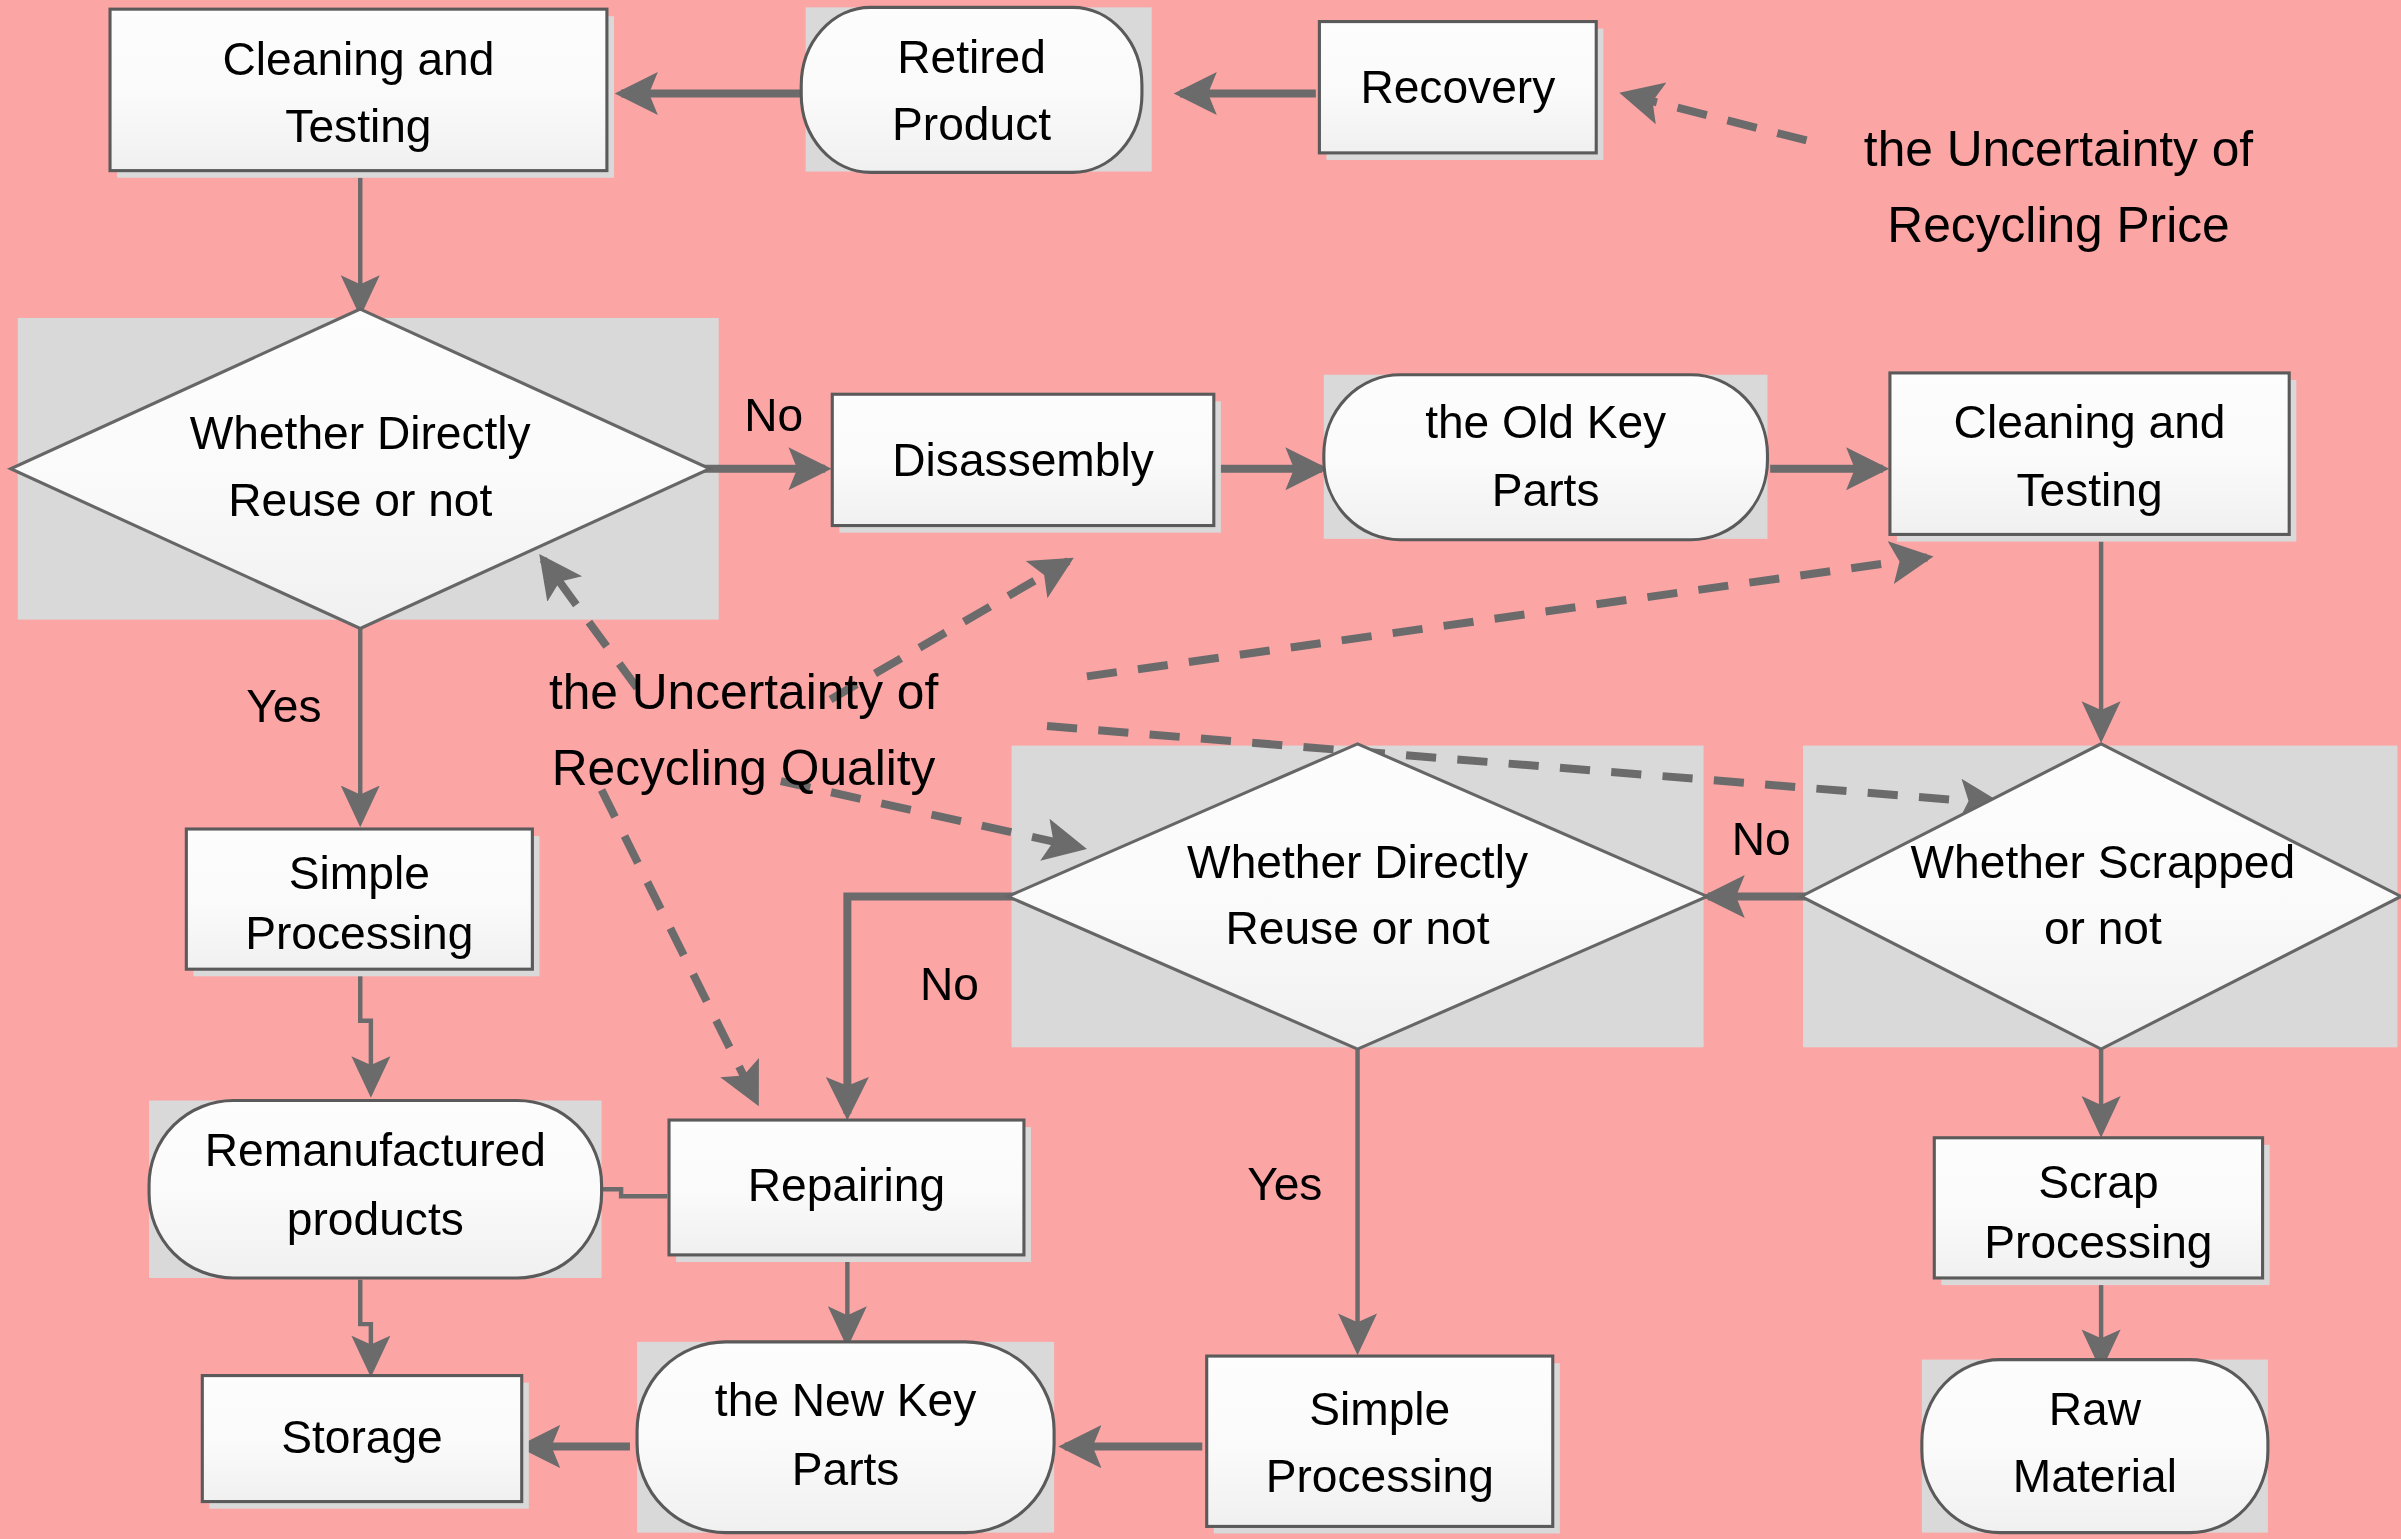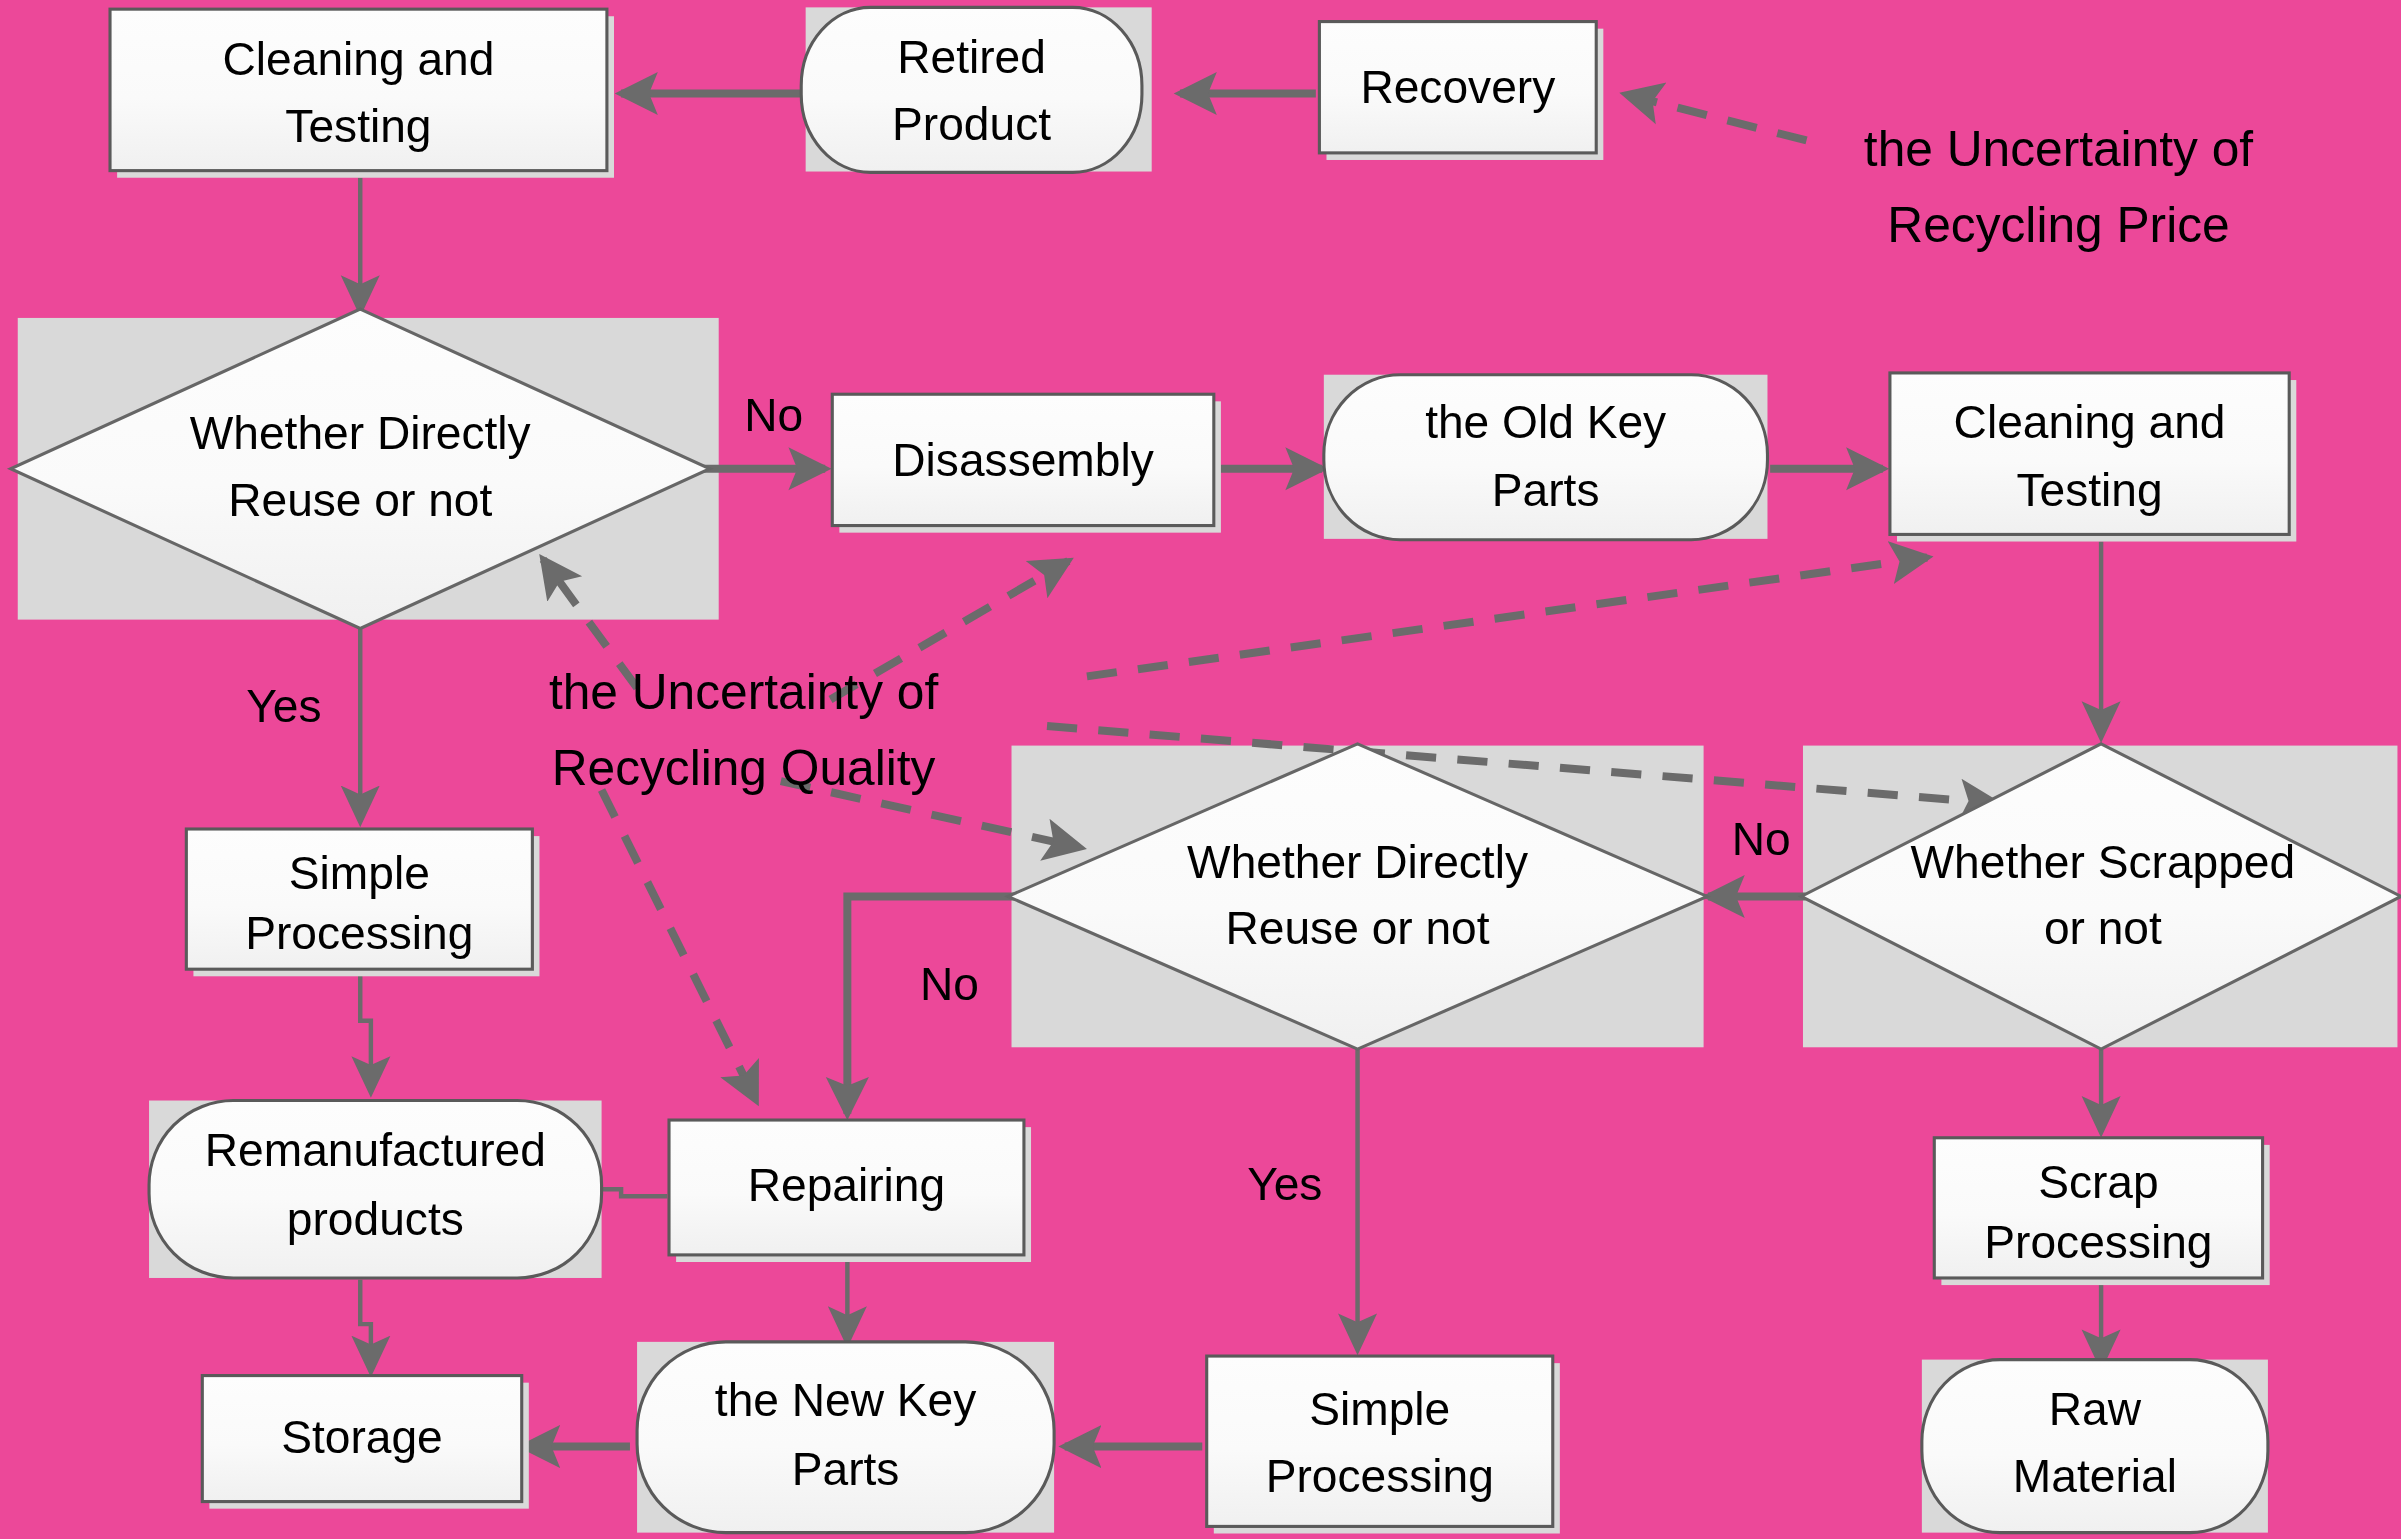--- a/index.html
+++ b/index.html
@@ -7,21 +7,21 @@
     padding: 0;
     background: #ffffff;
   }
   body {
     font-family: "Liberation Sans", sans-serif;
   }
   #diagram-root {
     position: relative;
     width: 2401px;
     height: 1540px;
-    background: #ec4899;
+    background: #fca5a5;
     overflow: hidden;
   }
   svg.canvas {
     position: absolute;
     top: 0; left: 0;
     width: 2401px;
     height: 1540px;
   }
   .node-text {
     font-family: "Liberation Sans", sans-serif;

